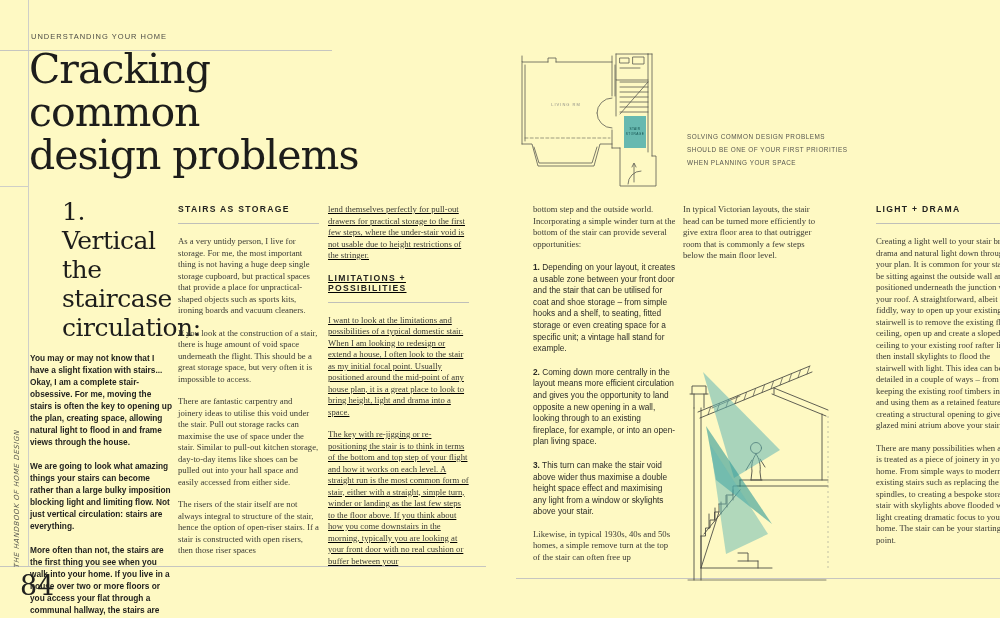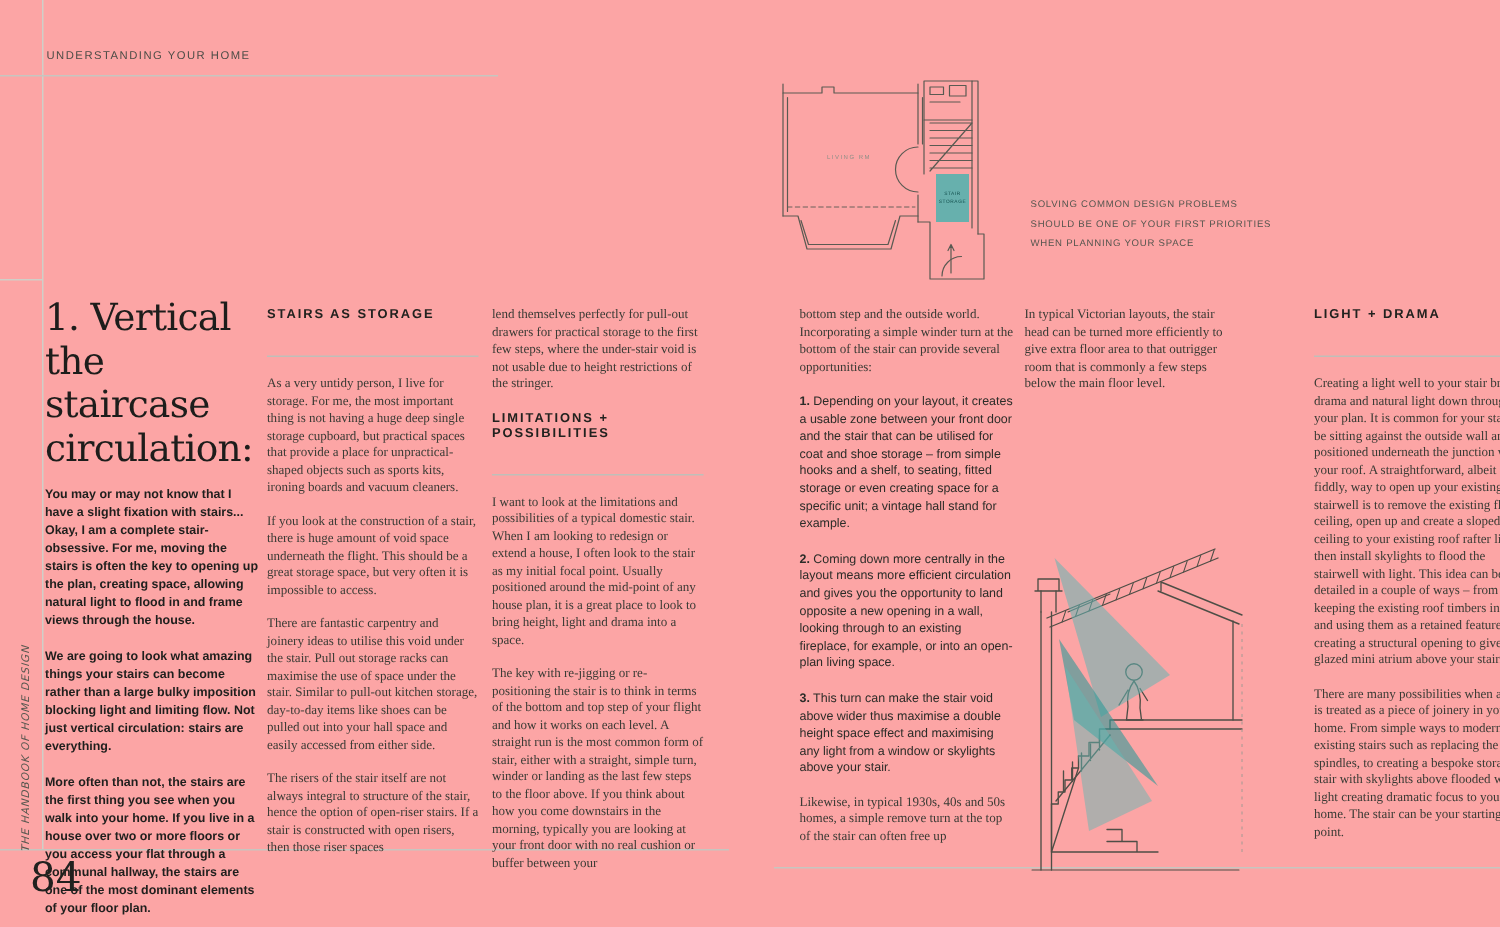--- a/index.html
+++ b/index.html
@@ -1,16 +1,16 @@
 <!DOCTYPE html>
 <html><head>
 <meta charset="utf-8">
 <style>
   html,body{margin:0;padding:0;background:#ffffff;}
-  .canvas{position:relative;width:1000px;height:618px;background:#fca5a5;overflow:hidden;
+  .canvas{position:relative;width:1000px;height:618px;background:#fef9c3;overflow:hidden;
           font-family:"Liberation Serif",serif;-webkit-font-smoothing:antialiased;}
 
   
   .rule-v{position:absolute;left:28px;top:0;width:1px;height:566px;background:#cfcfc8;}
   .tick{position:absolute;left:0;top:186px;width:28px;height:1px;background:#cfcfc8;}
   .eyebrow{position:absolute;left:31px;top:32px;font:7.5px "Liberation Sans",sans-serif;
            letter-spacing:1px;color:#4c4c46;}
   .eyebrow-rule{position:absolute;left:0;top:50px;width:332px;height:1px;background:#c6c6c0;}
   .rule-bl{position:absolute;left:0;top:566px;width:486px;height:1px;background:#c6c6c0;}
   .rule-br{position:absolute;left:516px;top:578px;width:484px;height:1px;background:#c6c6c0;}
@@ -22,32 +22,32 @@
   .pageno{position:absolute;left:20px;top:570px;font-family:"DejaVu Serif",serif;
           font-size:27px;color:#21211f;}
   .spine{position:absolute;left:13px;top:567px;width:142px;transform:rotate(-90deg) skewX(-6deg);
          transform-origin:0 0;font:italic 7px "DejaVu Sans",sans-serif;letter-spacing:0.6px;
          color:#57574f;white-space:nowrap;}
 
   
   .col{position:absolute;top:204px;width:141px;}
   .col1{left:30px;top:197px;width:143px;}
   .col2{left:178px;}
-  .col3{left:328px;}
+  .col3{left:328px;text-decoration:underline;}
   .col4{left:533px;width:143px;}
   .col5{left:683px;}
   .col6{left:876px;width:146px;}
 
   .sec-heading{margin:0 0 10px 0;font-family:"DejaVu Serif",serif;font-weight:400;
                font-size:25px;line-height:29px;letter-spacing:-0.5px;color:#1d1d1b;}
-  .sec-heading span{display:block;}
+  .sec-heading span{display:block;padding-left:32px;}
   .lead{font:bold 8.3px/12px "Liberation Sans",sans-serif;color:#1f1f1d;margin:0 0 12px;}
   .serif{font:8.7px/11.5px "Liberation Serif",serif;color:#3b3b35;margin:0 0 11px;}
   .kicker{font:bold 8.6px "Liberation Sans",sans-serif;letter-spacing:1.3px;color:#22221f;
-          padding-bottom:23px;border-bottom:1px solid #bfbfb9;margin:0 0 12px;}
+          padding-bottom:9px;border-bottom:1px solid #bfbfb9;margin:0 0 12px;}
   .item{font:8.3px/11.6px "Liberation Sans",sans-serif;color:#2c2c28;margin:12px 0 11px;}
   .item .num{font-weight:bold;}
 
   .caption{position:absolute;left:687px;top:130px;font:6.4px/13px "Liberation Sans",sans-serif;
            letter-spacing:0.5px;color:#56564f;}
   .caption div{white-space:nowrap;}
 
   .plan{position:absolute;left:508px;top:52px;width:178px;height:142px;}
   .section-ill{position:absolute;left:676px;top:356px;width:154px;height:236px;}
 </style>
@@ -56,20 +56,25 @@
 
 <div class="canvas">
 
   <div class="rule-v"></div>
   <div class="tick"></div>
   <div class="eyebrow">UNDERSTANDING YOUR HOME</div>
   <div class="eyebrow-rule"></div>
   <div class="rule-bl"></div>
   <div class="rule-br"></div>
 
+  <h1 class="title">
+    <span>Cracking</span>
+    <span>common</span>
+    <span>design problems</span>
+  </h1>
 
   <section class="col col1">
     <h2 class="sec-heading">
       <span>1. Vertical</span>
       <span>the staircase</span>
       <span>circulation:</span>
     </h2>
     <p class="lead">You may or may not know that I have a slight fixation with stairs... Okay, I am a complete stair-obsessive. For me, moving the stairs is often the key to opening up the plan, creating space, allowing natural light to flood in and frame views through the house.</p>
     <p class="lead">We are going to look what amazing things your stairs can become rather than a large bulky imposition blocking light and limiting flow. Not just vertical circulation: stairs are everything.</p>
     <p class="lead">More often than not, the stairs are the first thing you see when you walk into your home. If you live in a house over two or more floors or you access your flat through a communal hallway, the stairs are one of the most dominant elements of your floor plan.</p>

